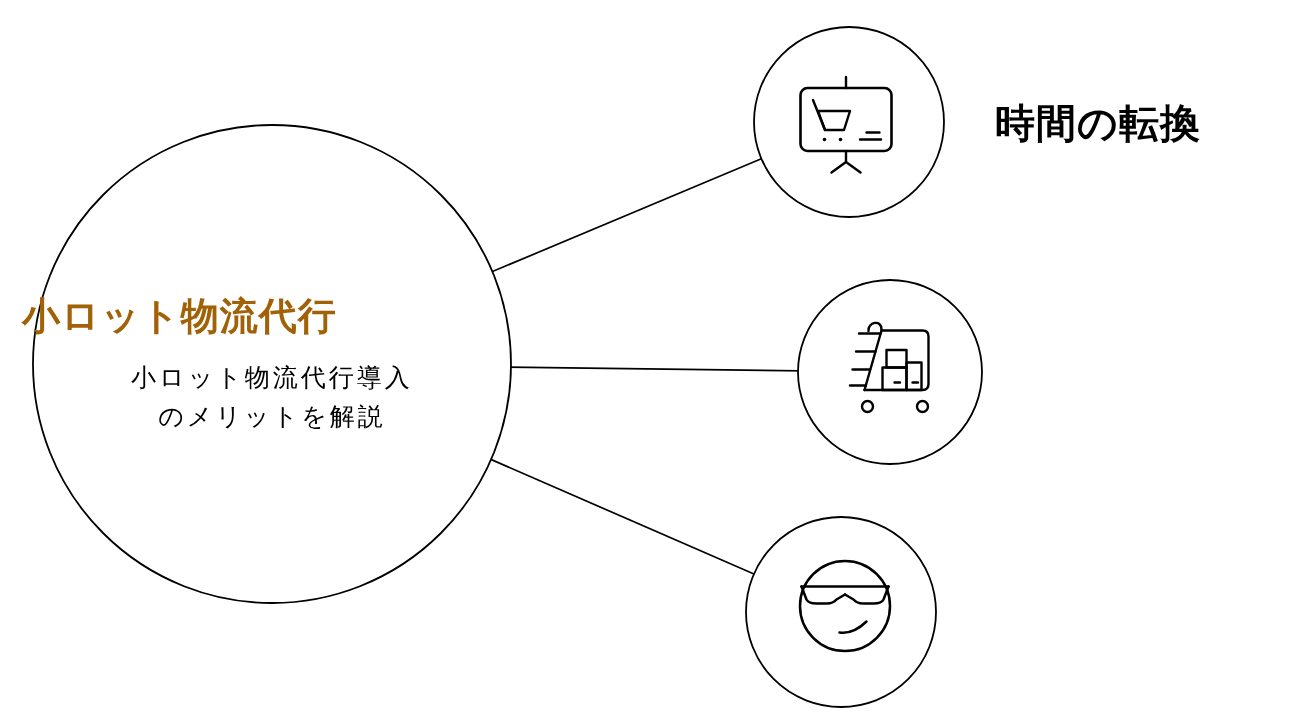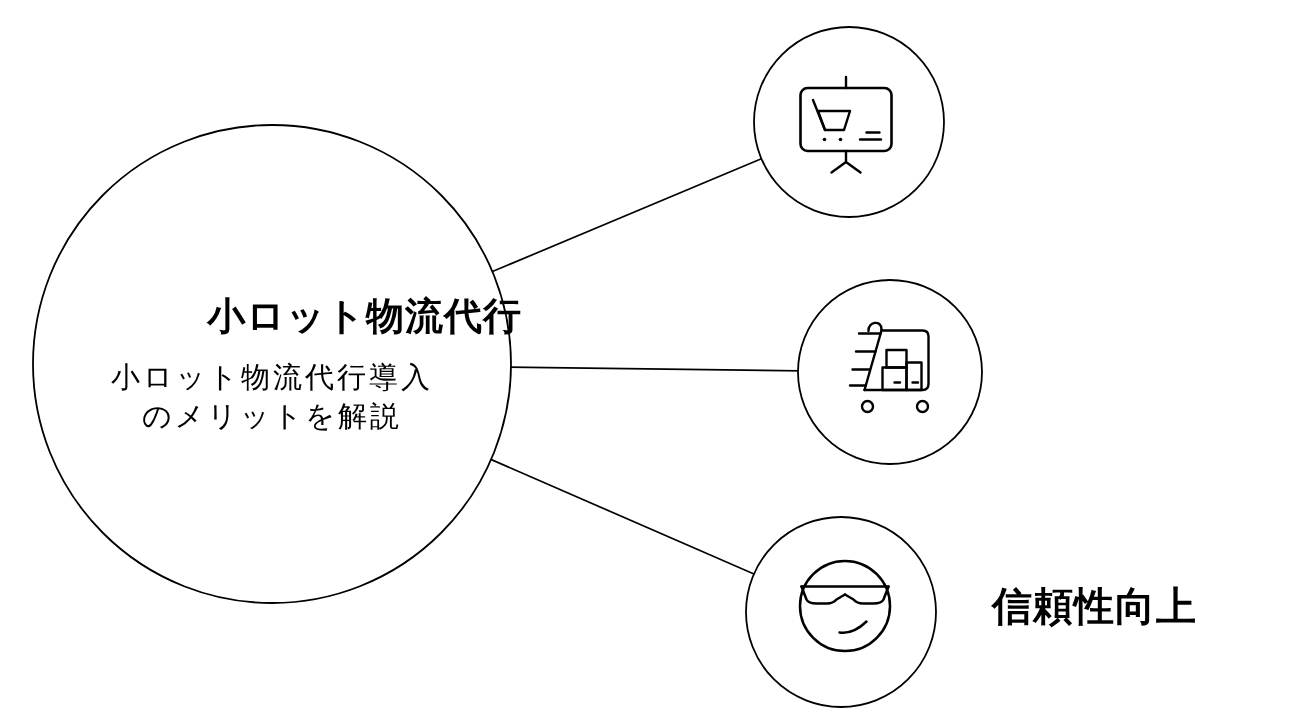--- a/index.html
+++ b/index.html
@@ -21,35 +21,35 @@
     top: 0;
     width: 1292px;
     height: 724px;
     display: block;
   }
   .central-title {
     position: absolute;
     left: 22px;
     top: 294px;
     width: 500px;
-    text-align: right;
+    text-align: left;
     font-size: 38px;
     font-weight: 700;
     letter-spacing: 1px;
     line-height: 44px;
-    color: #000000;
+    color: #a16207;
     white-space: nowrap;
   }
   .central-subtitle {
     position: absolute;
     left: 22px;
     top: 358px;
     width: 500px;
     text-align: center;
-    font-size: 29px;
+    font-size: 25px;
     font-weight: 400;
     letter-spacing: 3px;
     line-height: 39px;
     color: #000000;
     white-space: pre-line;
   }
   .node-label {
     position: absolute;
     transform: translateY(-50%);
     font-size: 40px;
@@ -111,15 +111,15 @@
       <path d="M801.5 586.5 L806.5 599.5 Q808.5 603.5 816.5 603.5 L827 603.5 Q833 603.5 836.5 599.5 L845 594.5"></path>
       <path d="M888.5 586.5 L883.5 599.5 Q881.5 603.5 873.5 603.5 L863 603.5 Q857 603.5 853.5 599.5 L845 594.5"></path>
       <path d="M839.5 632.5 Q853 634.5 866.5 621.5"></path>
     </g>
   </svg>
 
   <div class="central-title">小ロット物流代行</div>
   <div class="central-subtitle">小ロット物流代行導入
 のメリットを解説</div>
 
-  <div class="node-label trust">信頼性向上</div>
+  <div class="node-label time">時間の転換</div>
 
 </div>
 
 </body></html>

